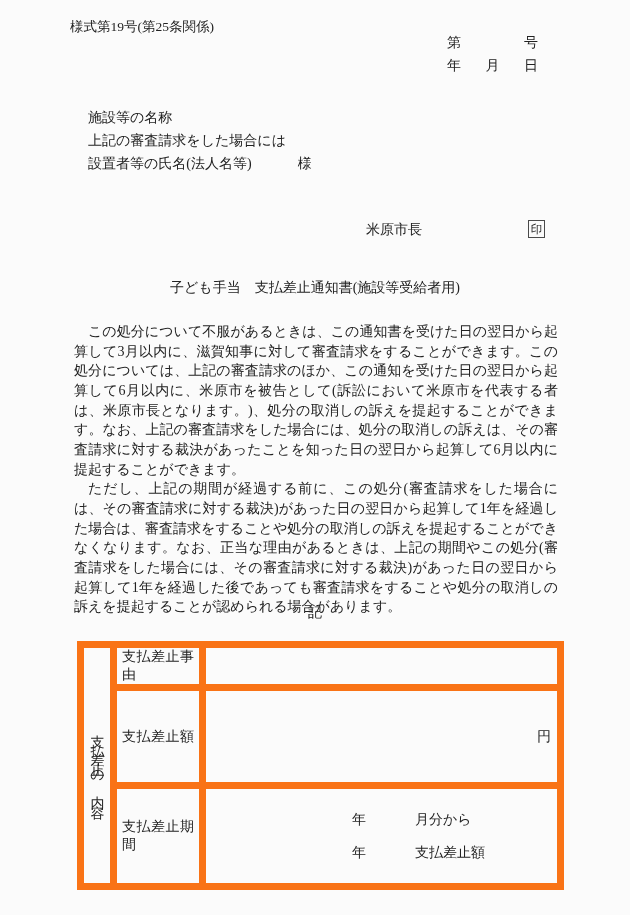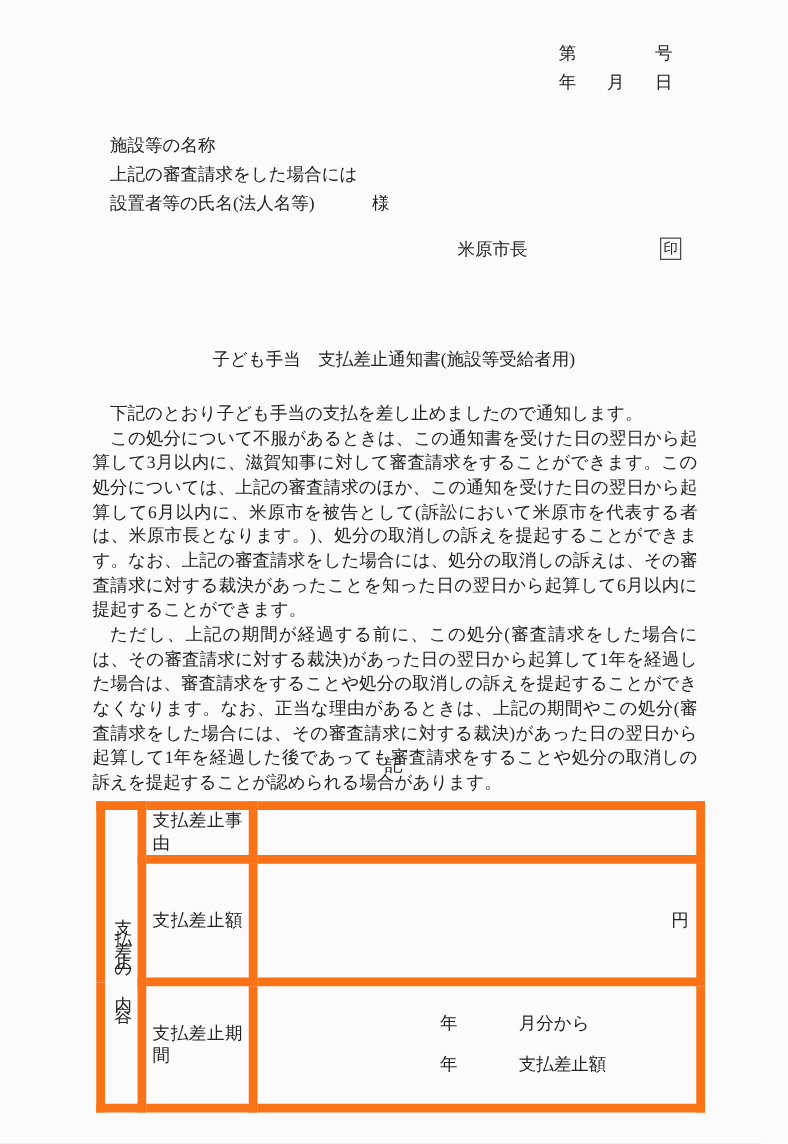--- a/index.html
+++ b/index.html
@@ -24,21 +24,21 @@
                  display: flex; justify-content: space-between; }
   .date-row    { position: absolute; left: 447px; top: 57px; width: 91px;
                  display: flex; justify-content: space-between; }
 
   
   .recipient { position: absolute; left: 88px; top: 106px; line-height: 23px; }
   .recipient-line { position: relative; white-space: nowrap; }
   .honorific { margin-left: 46px; }
 
   
-  .issuer-row { position: absolute; left: 0; top: 190px; width: 630px; height: 24px; }
+  .issuer-row { position: absolute; left: 0; top: 220px; width: 630px; height: 24px; }
   .issuer-name { position: absolute; left: 366px; top: 1px; }
   .seal-box {
     position: absolute; left: 528px; top: 0;
     width: 17px; height: 18px;
     border: 1px solid #4a4a4a;
     font-size: 11.5px; line-height: 16px; text-align: center;
   }
 
   
   .doc-title { position: absolute; left: 0; top: 279px; width: 630px; text-align: center; }
@@ -79,20 +79,21 @@
 
   td.period-cell { padding-left: 146px; }
   .period-line { line-height: 33px; white-space: nowrap; }
   .period-suffix { margin-left: 49px; }
 </style>
 </head>
 <body>
 
 <div class="page">
 
+  <div class="form-number">様式第19号(第25条関係)</div>
 
   <div class="doc-no-row">
     <span>第</span>
     <span>号</span>
   </div>
   <div class="date-row">
     <span>年</span>
     <span>月</span>
     <span>日</span>
   </div>
@@ -106,21 +107,20 @@
   </div>
 
   <div class="issuer-row">
     <span class="issuer-name">米原市長</span>
     <span class="seal-box">印</span>
   </div>
 
   <div class="doc-title">子ども手当　支払差止通知書(施設等受給者用)</div>
 
   <div class="body-text">
-    <p>下記のとおり子ども手当の支払を差し止めましたので通知します。</p>
     <p>この処分について不服があるときは、この通知書を受けた日の翌日から起算して3月以内に、滋賀知事に対して審査請求をすることができます。この処分については、上記の審査請求のほか、この通知を受けた日の翌日から起算して6月以内に、米原市を被告として(訴訟において米原市を代表する者は、米原市長となります。)、処分の取消しの訴えを提起することができます。なお、上記の審査請求をした場合には、処分の取消しの訴えは、その審査請求に対する裁決があったことを知った日の翌日から起算して6月以内に提起することができます。</p>
     <p>ただし、上記の期間が経過する前に、この処分(審査請求をした場合には、その審査請求に対する裁決)があった日の翌日から起算して1年を経過した場合は、審査請求をすることや処分の取消しの訴えを提起することができなくなります。なお、正当な理由があるときは、上記の期間やこの処分(審査請求をした場合には、その審査請求に対する裁決)があった日の翌日から起算して1年を経過した後であっても審査請求をすることや処分の取消しの訴えを提起することが認められる場合があります。</p>
   </div>
 
   <div class="record-heading">記</div>
 
   <div class="stop-table-wrap">
     <table class="stop-table">
       <colgroup>
         <col class="col-vhead">

